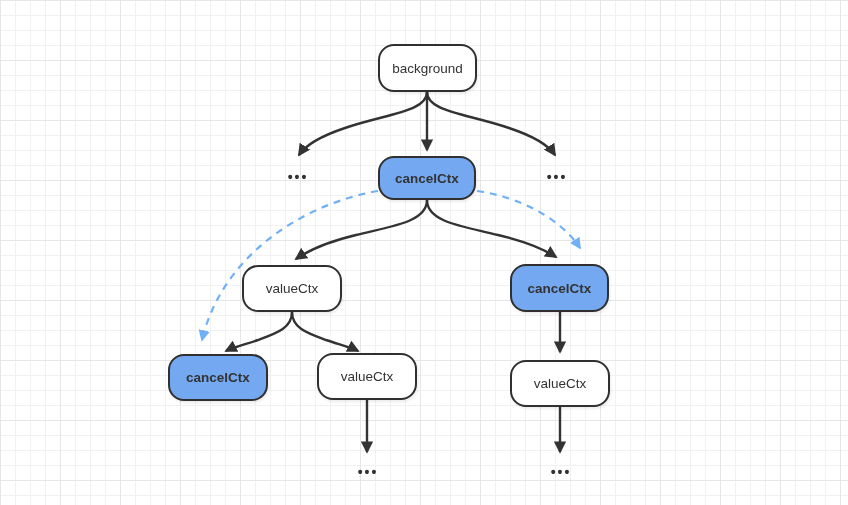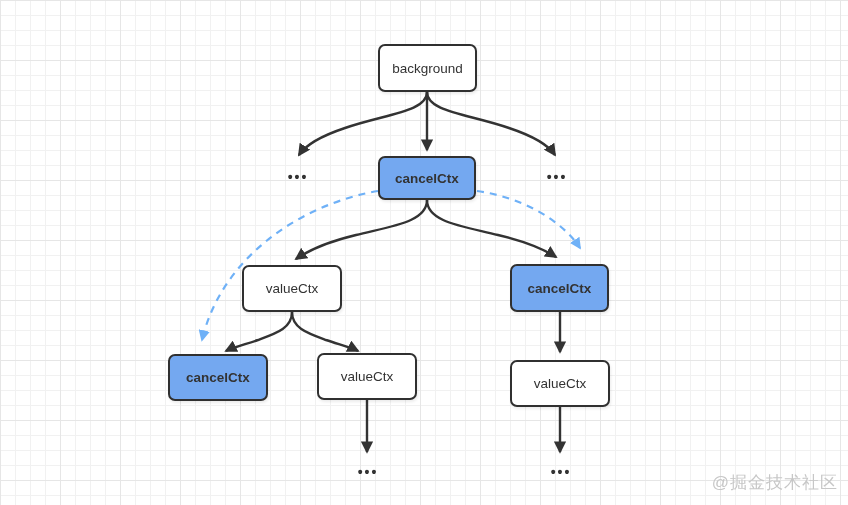--- a/index.html
+++ b/index.html
@@ -17,21 +17,21 @@
       linear-gradient(90deg, var(--grid-minor) 1px, transparent 1px);
     background-size: 60px 60px, 60px 60px, 15px 15px, 15px 15px;
   }
   svg.edges { position: absolute; left: 0; top: 0; width: 848px; height: 505px; pointer-events: none; }
   .edge { fill: none; stroke: var(--arrow); stroke-width: 2.4; }
   .edge.dashed { stroke: var(--dashed-arrow); stroke-width: 2.2; stroke-dasharray: 7 6; }
   .arrowhead-dark { fill: var(--arrow); }
   .arrowhead-blue { fill: var(--dashed-arrow); }
   .node {
     position: absolute; display: flex; align-items: center; justify-content: center;
-    border: 2px solid var(--node-border); border-radius: 7px;
+    border: 2px solid var(--node-border); border-radius: 16px;
     font-size: 13.5px; color: var(--text); box-sizing: border-box;
     box-shadow: 1px 2px 3px rgba(0,0,0,0.08);
   }
   .node.plain { background: var(--node-fill-white); }
   .node.highlight { background: var(--node-fill-blue); font-weight: bold; }
   .dots {
     position: absolute; transform: translate(-50%, -50%);
     color: var(--text); font-weight: bold; font-size: 14px; letter-spacing: 2px;
     white-space: nowrap; line-height: 1;
   }
@@ -85,15 +85,14 @@
 
   <div class="node plain" style="left:317px; top:353px; width:100px; height:47px;">valueCtx</div>
 
   <div class="node plain" style="left:510px; top:360px; width:100px; height:47px;">valueCtx</div>
 
   <div class="dots" style="left:298px; top:177px;">•••</div>
   <div class="dots" style="left:557px; top:177px;">•••</div>
   <div class="dots" style="left:368px; top:472px;">•••</div>
   <div class="dots" style="left:561px; top:472px;">•••</div>
 
-  <div class="watermark">@掘金技术社区</div>
 
 </div>
 
 </body></html>

